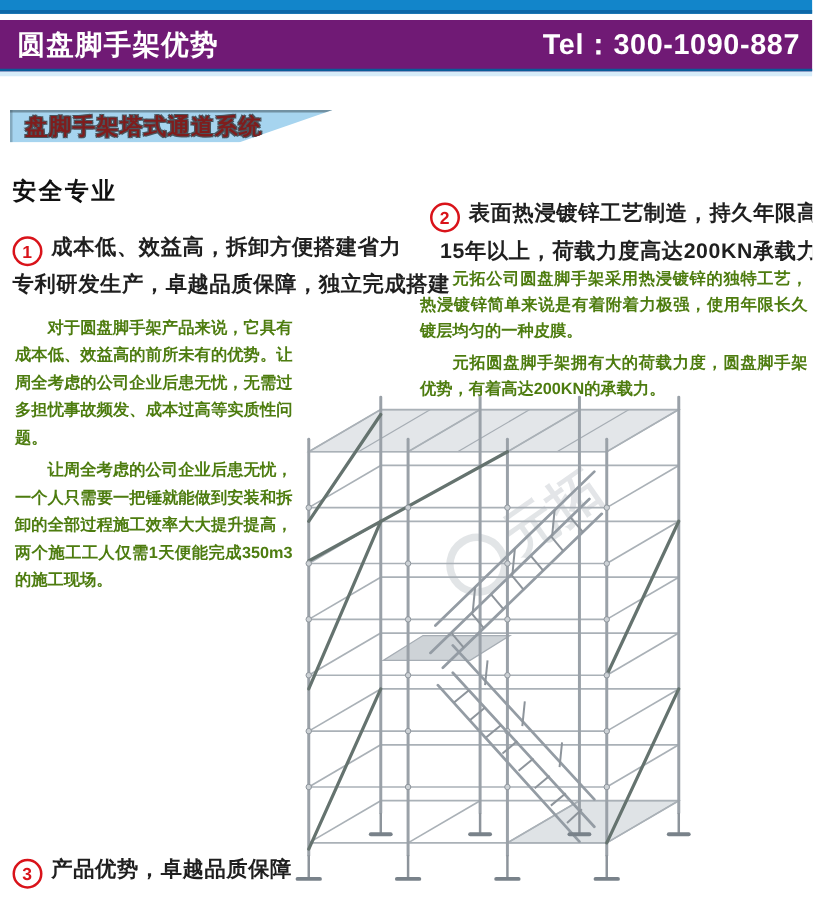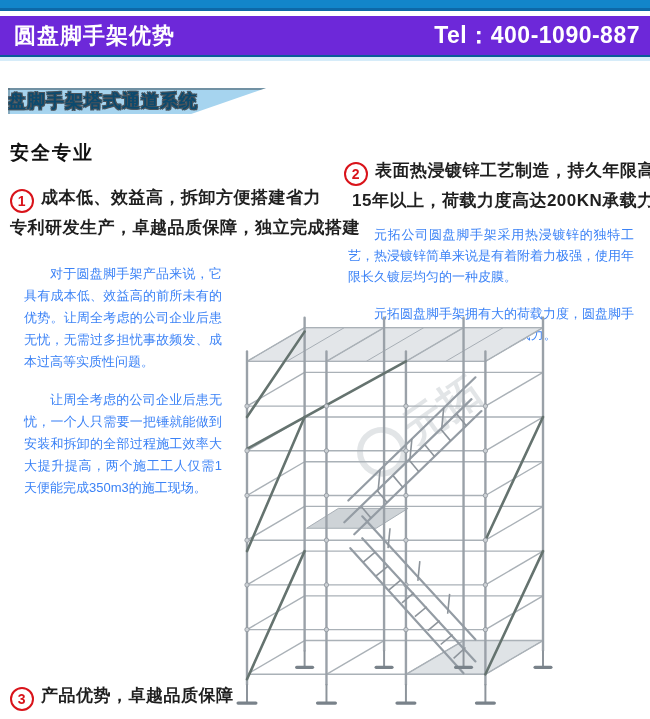--- a/index.html
+++ b/index.html
@@ -4,70 +4,70 @@
 <style>
   html,body{margin:0;padding:0;background:#ffffff;}
   #page{position:relative;width:650px;height:719px;background:#ffffff;overflow:hidden;
         font-family:"Liberation Sans",sans-serif;color:#222;}
 
   
   .top-strip{position:absolute;top:0;left:0;width:650px;height:8px;background:#1285ca;
              border-bottom:3px solid #0d68a8;}
 
   
-  .header{position:absolute;top:16px;left:0;width:650px;height:39px;background:#6d28d9;
+  .header{position:absolute;top:16px;left:0;width:650px;height:39px;background:#701a75;
           border-bottom:2px solid #0a5c99;box-shadow:0 4px 0 #d6ecf9;}
   .header .title{position:absolute;left:14px;top:0;line-height:39px;color:#ffffff;
                  font-size:22px;font-weight:bold;letter-spacing:1px;}
   .header .tel{position:absolute;right:10px;top:0;line-height:39px;color:#ffffff;
                font-size:23px;font-weight:bold;letter-spacing:0.5px;}
 
   
   .ribbon{position:absolute;top:88px;left:8px;width:258px;height:26px;background:#a6d4ef;
           clip-path:polygon(0 0,100% 0,71% 100%,0 100%);
           box-shadow:inset 0 2px 0 rgba(70,90,100,.55), inset 2px 0 0 rgba(70,90,100,.35);}
-  .ribbon .ribbon-label{display:block;line-height:26px;font-size:18px;
-          font-weight:bold;color:#0c4a6e;letter-spacing:1px;
+  .ribbon .ribbon-label{display:block;padding-left:12px;line-height:26px;font-size:18px;
+          font-weight:bold;color:#7f1d1d;letter-spacing:1px;
           text-shadow:-1px -1px 0 #4a545c,1px -1px 0 #4a545c,-1px 1px 0 #4a545c,1px 1px 0 #4a545c;}
 
   .section-heading{position:absolute;top:140px;left:10px;margin:0;font-size:19px;
                    font-weight:bold;color:#111;letter-spacing:2px;}
 
   
   .adv{position:absolute;margin:0;}
   .adv .adv-line{margin:0;font-size:17px;font-weight:bold;color:#1f1f1f;line-height:29px;
                  white-space:nowrap;letter-spacing:0.5px;}
   .circle-num{display:inline-block;width:20px;height:20px;border:2px solid #d9131a;
               border-radius:50%;color:#d9131a;font-size:14px;font-weight:bold;text-align:center;
               line-height:20px;margin-right:7px;vertical-align:-3px;background:#fff;}
   .adv-1{top:183px;left:10px;}
   .adv-2{top:156px;left:344px;}
   .adv-2 .adv-line-2{padding-left:8px;}
   .adv-3{top:681px;left:10px;z-index:6;}
 
   
-  .para-col p{margin:16px;font-size:13px;line-height:22px;color:#3b82f6;text-indent:2em;
-              text-align:justify;}
+  .para-col p{margin:4px;font-size:13px;line-height:22px;color:#4d7c0f;text-indent:2em;
+              text-align:justify;font-weight:bold;}
   .left-col{position:absolute;top:247px;left:8px;width:230px;}
   .right-col{position:absolute;top:208px;left:332px;width:318px;}
   .right-col p{line-height:21px;}
 
   
   .scaffold{position:absolute;top:272px;left:162px;width:468px;height:447px;z-index:2;}
 </style>
 </head>
 <body>
 
 <div id="page">
 
   <div class="top-strip"></div>
 
   <div class="header">
     <span class="title">圆盘脚手架优势</span>
-    <span class="tel">Tel：400-1090-887</span>
+    <span class="tel">Tel：300-1090-887</span>
   </div>
 
   <div class="ribbon">
     <span class="ribbon-label">盘脚手架塔式通道系统</span>
   </div>
 
   <h2 class="section-heading">安全专业</h2>
 
   <div class="adv adv-1">
     <p class="adv-line"><span class="circle-num">1</span><span>成本低、效益高，拆卸方便搭建省力</span></p>

